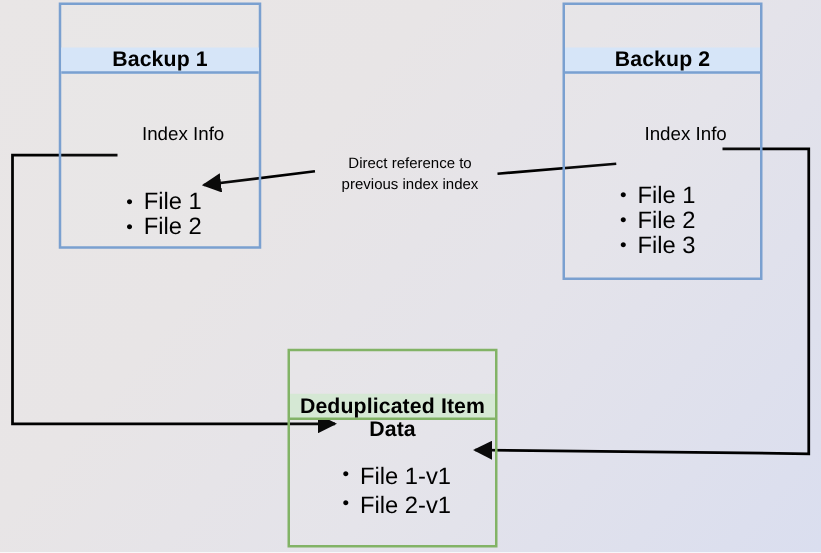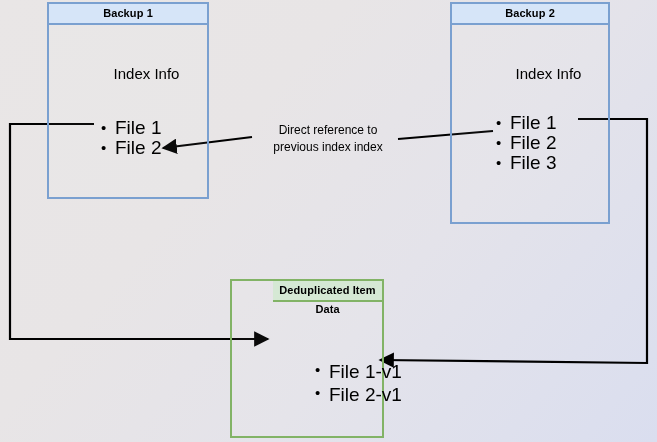--- a/index.html
+++ b/index.html
@@ -28,25 +28,26 @@
   .node {
     position: absolute;
     box-sizing: border-box;
     display: flex;
     flex-direction: column;
   }
   .node .hdr {
     box-sizing: border-box;
     text-align: center;
     font-weight: bold;
-    font-size: 11px;
+    font-size: 17px;
     color: #000000;
     line-height: 19px;
     height: 21px;
     letter-spacing: 0.1px;
+    margin-top: 34px;
   }
   .node .body {
     box-sizing: border-box;
     flex: 1;
     position: relative;
   }
 
   
   .node.blue {
     border: 2px solid #7aa0d0;
@@ -146,25 +147,25 @@
     <div class="body">
       <div class="index-title" style="top:40px;">Index Info</div>
       <ul class="filelist" style="left:44px; top:88px;">
         <li>File 1</li>
         <li>File 2</li>
         <li>File 3</li>
       </ul>
     </div>
   </div>
 
-  <div class="node green" style="left:230px; top:279px; width:154px; height:159px;padding-left:41px;">
+  <div class="node green" style="left:230px; top:279px; width:168px; height:159px;">
     <div class="hdr">Deduplicated Item Data</div>
     <div class="body">
       <ul class="filelist" style="left:42px; top:34px; line-height:23px;">
-        <li style="line-height:23px;margin-top:24px;">File 1-v1</li>
+        <li style="line-height:23px;">File 1-v1</li>
         <li style="line-height:23px;">File 2-v1</li>
       </ul>
     </div>
   </div>
 
   <div class="edge-label" style="left:248px; top:122px; width:160px;">
     <div>Direct reference to</div>
     <div>previous index index</div>
   </div>
 

